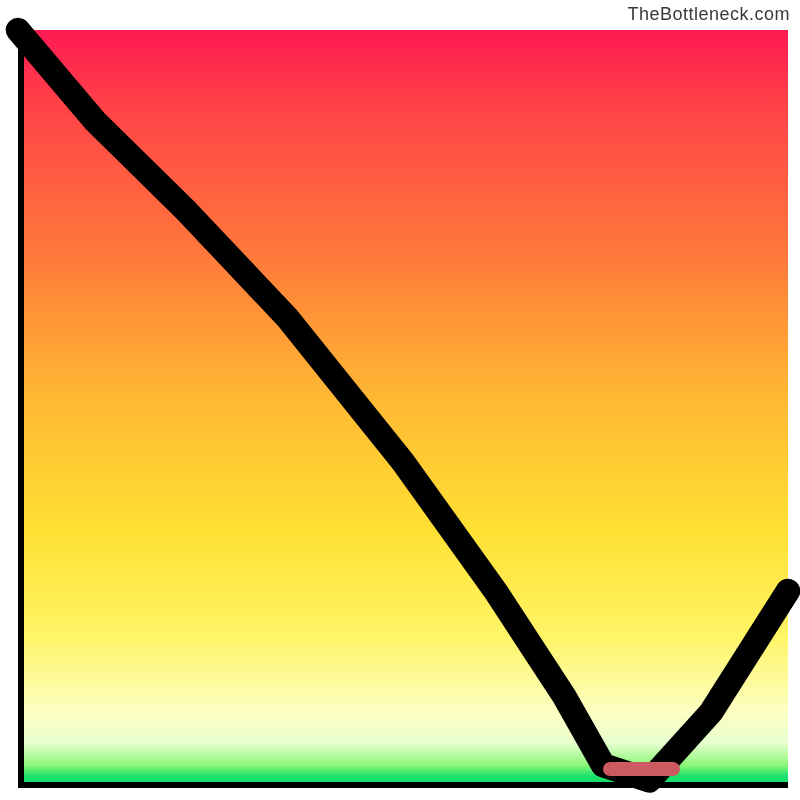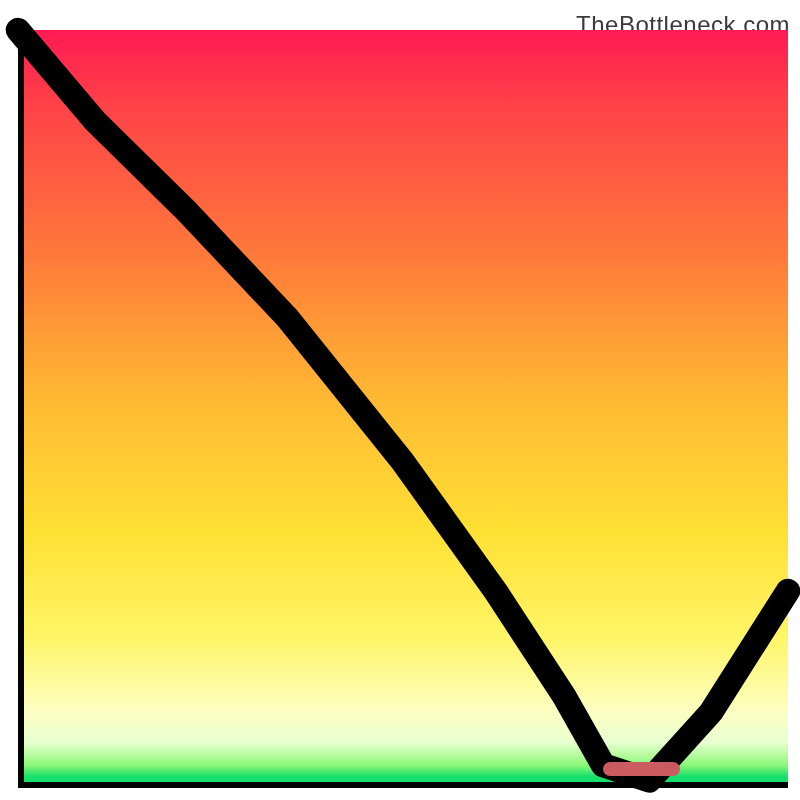--- a/index.html
+++ b/index.html
@@ -10,23 +10,23 @@
     background: #fff;
     font-family: Arial, Helvetica, sans-serif;
   }
   .container {
     position: relative;
     width: 800px;
     height: 800px;
   }
   .watermark {
     position: absolute;
-    top: 11px;
+    top: 4px;
     right: 10px;
-    font-size: 24px;
+    font-size: 18px;
     font-weight: 500;
     color: #3a3a3a;
     letter-spacing: 0.5px;
   }
   .plot {
     position: absolute;
     left: 18px;
     top: 30px;
     width: 770px;
     height: 758px;

